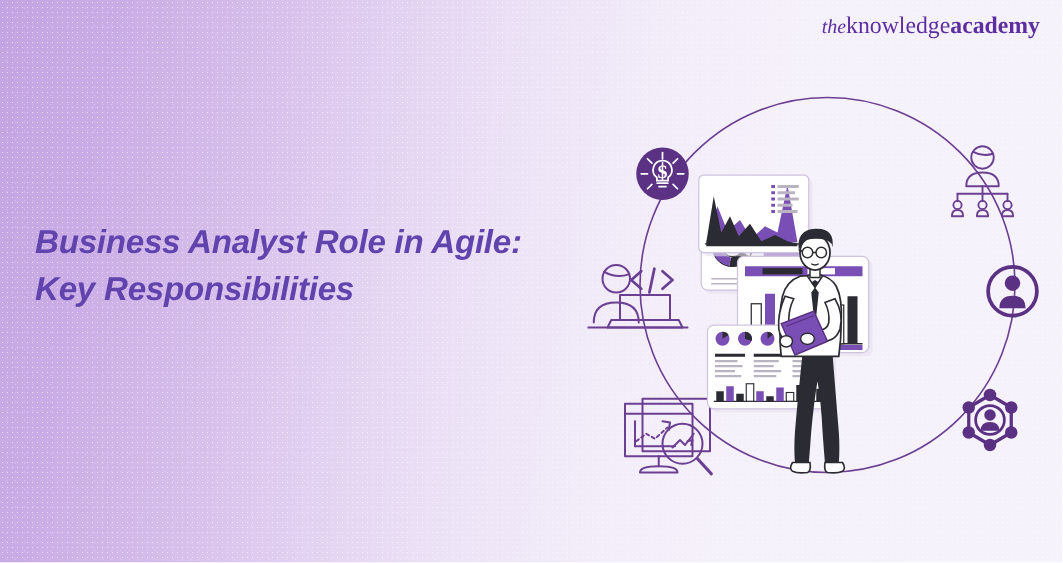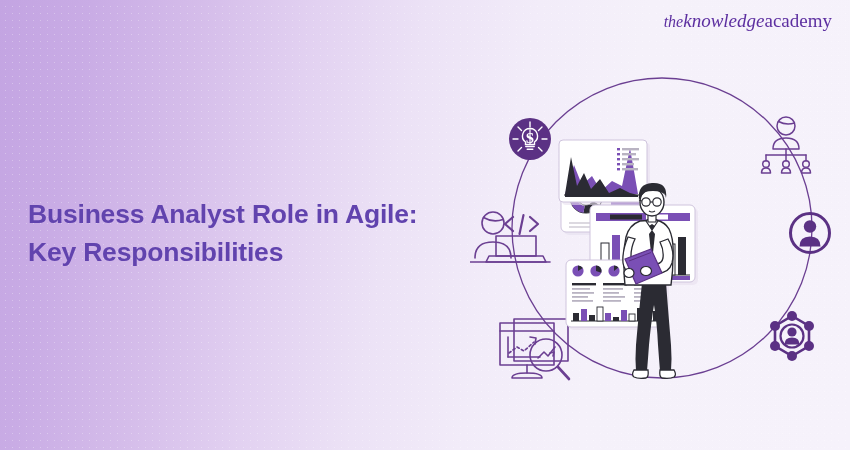--- a/index.html
+++ b/index.html
@@ -46,34 +46,35 @@
     top: 11px;
     right: 18px;
     font-family: "Liberation Serif", serif;
     font-size: 19px;
     color: #5c2ea0;
     letter-spacing: 0px;
     white-space: nowrap;
     line-height: 1;
   }
   .logo .the { font-style: italic; font-size: 16px; }
-  .logo .knowledge { font-weight: 400; font-style: italic; }
-  .logo .academy { font-weight: 400; }
+  .logo .knowledge { font-weight: 400; }
+  .logo .academy { font-weight: 700; }
 
   
   .headline {
     position: absolute;
     left: 28px;
-    top: 196px;
+    top: 175px;
     width: 400px;
     color: #6143ae;
     font-size: 26.5px;
     font-weight: 700;
     line-height: 1.42;
     letter-spacing: -0.2px;
+    font-style: italic;
   }
   .headline .l1 { display: block; text-align: left; }
   .headline .l2 { display: block; text-align: left; padding-right: 28px; }
 
   
   .illus {
     position: absolute;
     left: 470px;
     top: 45px;
     width: 380px;

